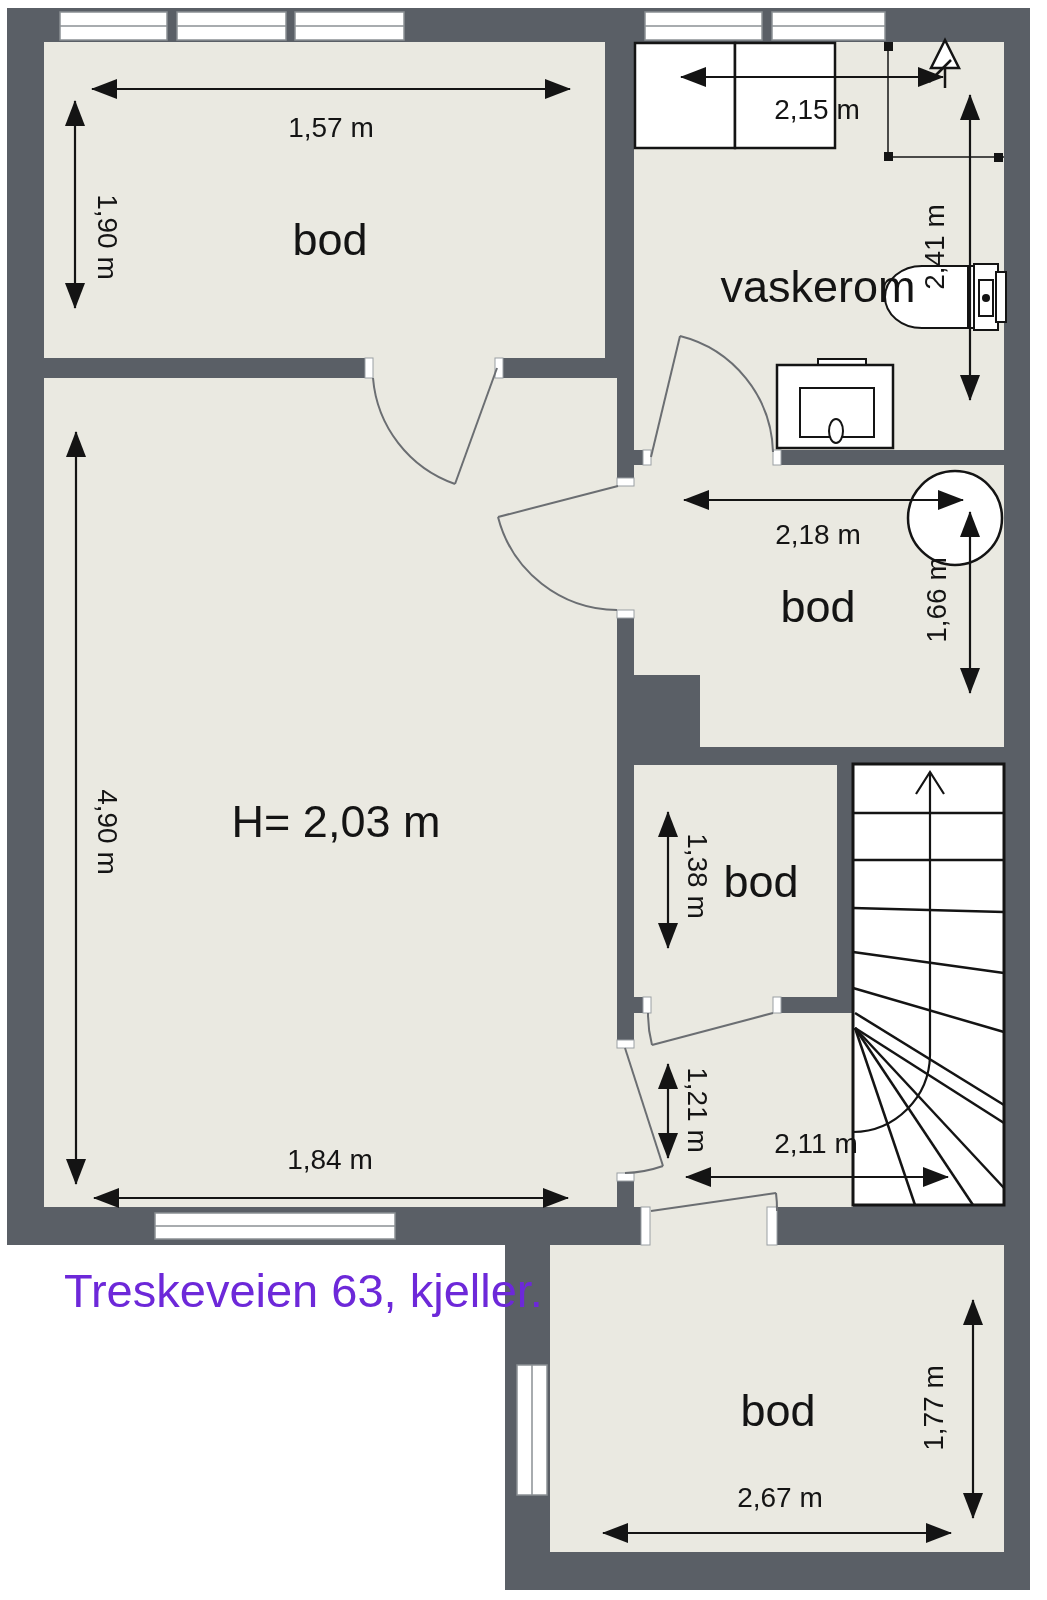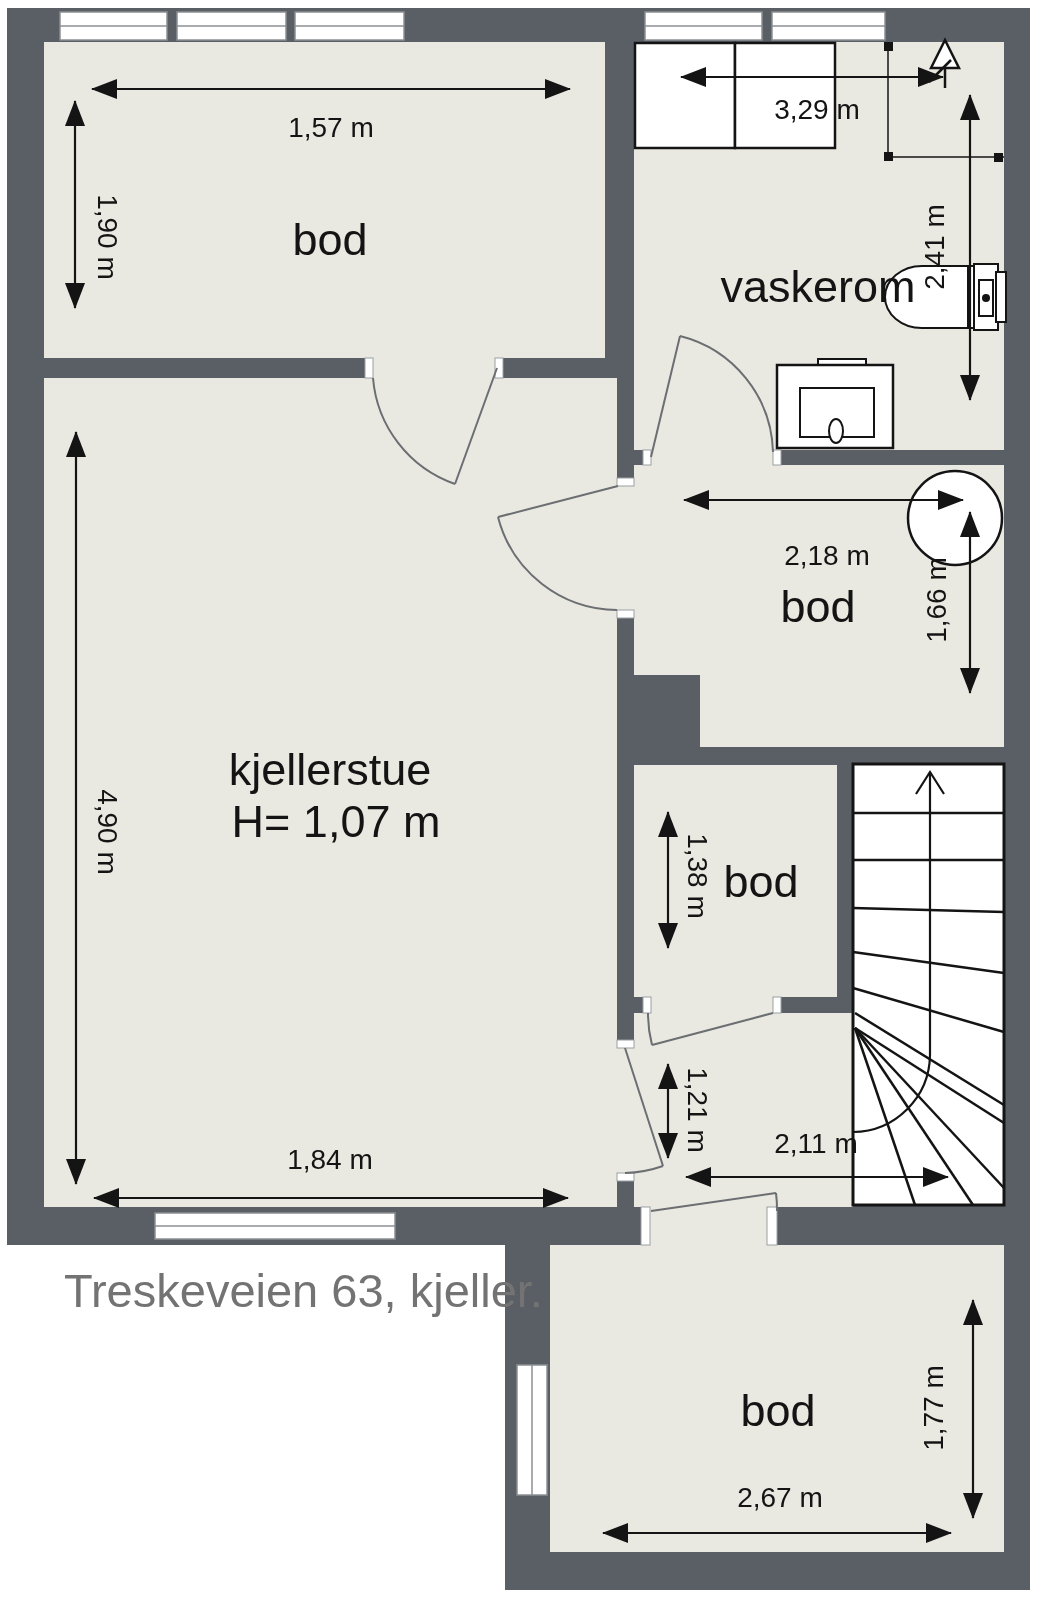--- a/index.html
+++ b/index.html
@@ -4,21 +4,21 @@
 <style>
   html,body{margin:0;padding:0;background:#fff;}
   #plan{position:relative;width:1047px;height:1600px;background:var(--paper,#fff);overflow:hidden;
         font-family:"Liberation Sans",sans-serif;}
   #plan svg{position:absolute;left:0;top:0;}
   .lbl{position:absolute;white-space:nowrap;color:#141414;transform:translate(-50%,-50%);}
   .room{font-size:45px;}
   .dim{font-size:28px;}
   .rot90{transform:translate(-50%,-50%) rotate(90deg);}
   .rot270{transform:translate(-50%,-50%) rotate(-90deg);}
-  .addr{position:absolute;font-size:47px;color:#737373;white-space:nowrap;}
+  .addr{position:absolute;font-size:47px;color:#6d28d9;white-space:nowrap;}
 </style>
 </head>
 <body>
 
 <div id="plan">
 
 <svg width="1047" height="1600" viewBox="0 0 1047 1600">
   <defs>
     <marker id="ah" markerUnits="userSpaceOnUse" markerWidth="26" markerHeight="20" refX="25" refY="10" orient="auto-start-reverse">
       <path d="M0,0 L26,10 L0,20 Z" fill="#141414"></path>
@@ -194,30 +194,29 @@
     <line x1="668" y1="1064" x2="668" y2="1158" marker-start="url(#ah)" marker-end="url(#ah)"></line>
     <line x1="686" y1="1177" x2="948" y2="1177" marker-start="url(#ah)" marker-end="url(#ah)"></line>
     <line x1="973" y1="1300" x2="973" y2="1518" marker-start="url(#ah)" marker-end="url(#ah)"></line>
     <line x1="603" y1="1533" x2="951" y2="1533" marker-start="url(#ah)" marker-end="url(#ah)"></line>
   </g>
 </svg>
 
   <div class="lbl room" style="left:330px;top:240px;">bod</div>
   <div class="lbl room" style="left:818px;top:247px;margin-top:40px;">vaskerom</div>
   <div class="lbl room" style="left:818px;top:607px;">bod</div>
-  <div class="lbl room" style="left:330px;top:770px;">kjellerstue</div>
-  <div class="lbl room" style="left:336px;top:822px;">H= 1,07 m</div>
+  <div class="lbl room" style="left:336px;top:822px;">H= 2,03 m</div>
   <div class="lbl room" style="left:761px;top:882px;">bod</div>
   <div class="lbl room" style="left:778px;top:1411px;">bod</div>
 
   <div class="lbl dim" style="left:331px;top:128px;">1,57 m</div>
   <div class="lbl dim rot90" style="left:107px;top:237px;">1,90 m</div>
-  <div class="lbl dim" style="left:817px;top:110px;">3,29 m</div>
+  <div class="lbl dim" style="left:817px;top:110px;">2,15 m</div>
   <div class="lbl dim rot270" style="left:935px;top:247px;">2,41 m</div>
-  <div class="lbl dim" style="left:818px;top:556px;margin-left:9px;">2,18 m</div>
+  <div class="lbl dim" style="left:818px;top:535px;">2,18 m</div>
   <div class="lbl dim rot270" style="left:937px;top:600px;">1,66 m</div>
   <div class="lbl dim rot90" style="left:107px;top:832px;">4,90 m</div>
   <div class="lbl dim" style="left:330px;top:1160px;">1,84 m</div>
   <div class="lbl dim rot90" style="left:697px;top:876px;">1,38 m</div>
   <div class="lbl dim rot90" style="left:697px;top:1110px;">1,21 m</div>
   <div class="lbl dim" style="left:816px;top:1144px;">2,11 m</div>
   <div class="lbl dim rot270" style="left:934px;top:1408px;">1,77 m</div>
   <div class="lbl dim" style="left:780px;top:1498px;text-align:right;">2,67 m</div>
 
   <div class="addr" style="left:64px;top:1263px;">Treskeveien 63, kjeller.</div>

